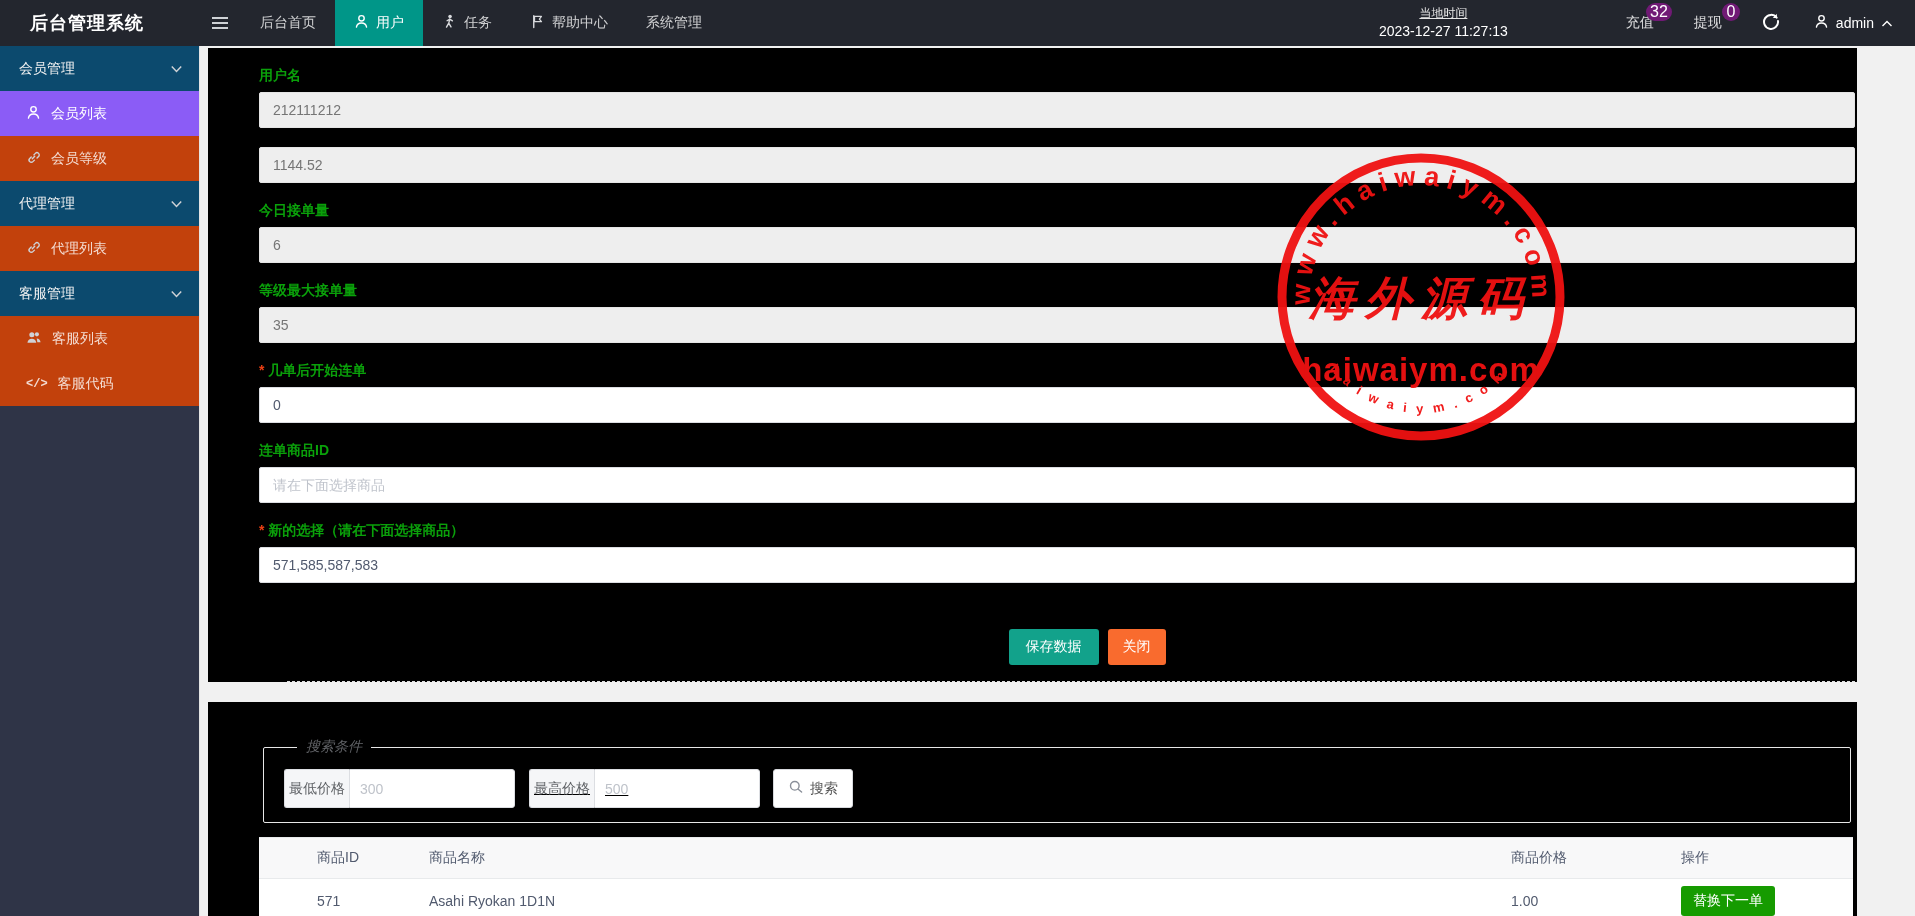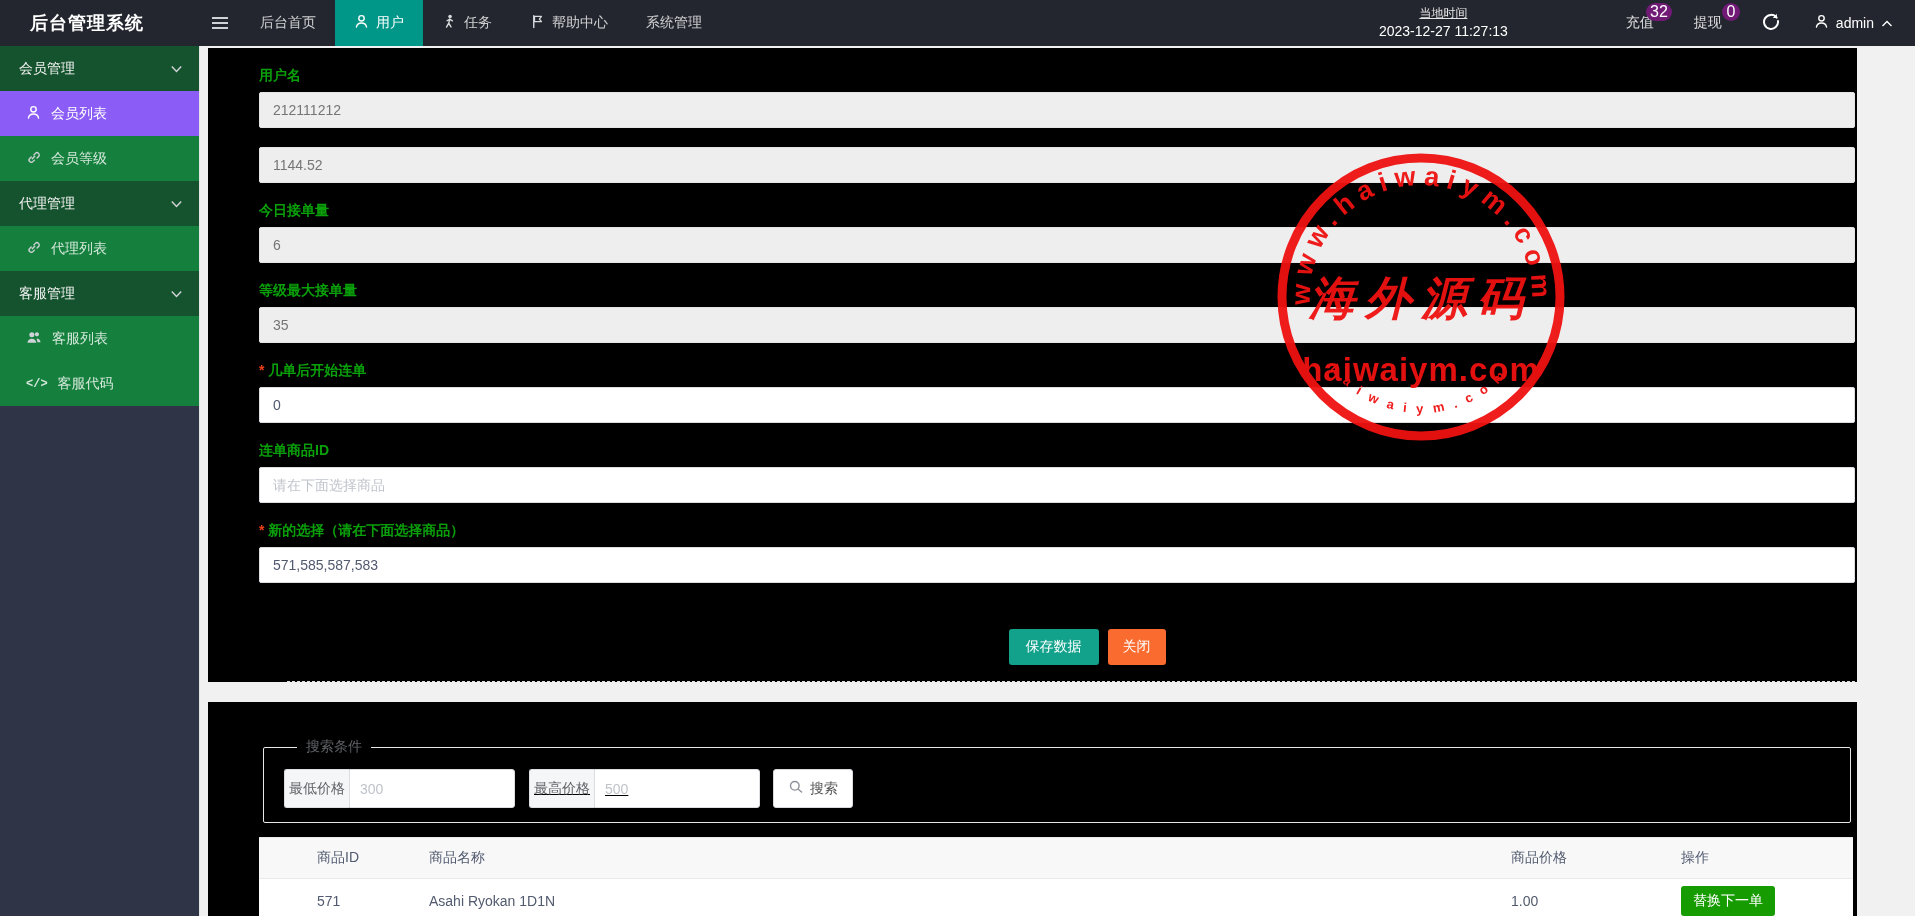--- a/index.html
+++ b/index.html
@@ -21,44 +21,44 @@
   .top-right{ margin-left:auto; display:flex; align-items:center; }
   .time-block{ text-align:center; line-height:1.4; margin-right:118px; }
   .time-label{ font-size:12px; color:#e6e6e6;text-decoration:underline; }
   .time-value{ font-size:14px; color:#fff; }
   .topbtn{ position:relative; font-size:14px; color:rgba(255,255,255,.85); margin-right:40px; cursor:pointer;}
   .badge{ position:absolute; top:-11px; right:-18px; min-width:18px; height:18px; padding:0 4px; background:#701a75; border-radius:9px; color:#fff; font-size:16px; line-height:18px; text-align:center;}
   .refresh{ margin-right:34px; cursor:pointer; display:flex; align-items:center;}
   .userbox{ display:flex; align-items:center; gap:7px; padding-right:22px; font-size:14px; color:#fff; cursor:pointer;}
   
   .sidebar{ position:absolute; left:0; top:46px; bottom:0; width:199px; background:#2f3447; z-index:2;}
-  .side-group-title{ height:45px; display:flex; align-items:center; padding:0 16px 0 19px; font-size:14px; color:#f2f2f2; background:#14532d; cursor:pointer;}
+  .side-group-title{ height:45px; display:flex; align-items:center; padding:0 16px 0 19px; font-size:14px; color:#f2f2f2; background:#0c4a6e; cursor:pointer;}
   .side-group-title .chev{ margin-left:auto; display:flex; }
-  .side-item{ height:45px; display:flex; align-items:center; gap:10px; padding:0 10px 0 26px; font-size:14px; color:rgba(255,255,255,.82); background:#15803d; cursor:pointer;}
+  .side-item{ height:45px; display:flex; align-items:center; gap:10px; padding:0 10px 0 26px; font-size:14px; color:rgba(255,255,255,.82); background:#c2410c; cursor:pointer;}
   .side-item.active{ background:#8b5cf6; color:#fff; }
   .side-item .code-glyph{ font-family:"Liberation Mono","DejaVu Sans Mono",monospace; font-size:12px; font-weight:bold; }
   
   .main{ position:absolute; left:199px; top:46px; right:0; bottom:0; background:#f1f1f1; padding:2px 58px 0 8px; overflow:hidden; border-left:1px solid #e4e4e4;}
   .card{ background:#000000; }
   .card1{ padding:19px 2px 0 51px; }
   .field{ margin-bottom:19px; }
   .flabel{ display:block; color:#0aa00a; font-size:14px; font-weight:bold; margin-bottom:7px; }
   .required .flabel::before{ content:"* "; color:#ed4014; font-weight:bold; }
   .field input{ width:100%; height:36px; border:1px solid #dcdee2; border-radius:2px; padding:0 13px; font-size:14px; color:#515a6e; background:#fff; outline:none;}
   .field input.disabled{ background:#eeeeee; border-color:#e4e4e4; color:#757575; }
   .field input::placeholder{ color:#c0c4cc; }
   .btn-row{ display:flex; justify-content:center; gap:9px; margin:46px 0 0 60px; }
   .btn{ height:36px; border:none; border-radius:3px; color:#fff; font-size:14px; cursor:pointer;}
   .btn-save{ background:#12a28b; padding:0 17px; }
   .btn-close{ background:#f96b2e; padding:0 15px; }
   .sep{ border-top:1px dashed #dcdcdc; margin:16px 0 0 28px; height:1px; }
   .gap{ height:20px; background:#f1f1f1; }
   .card2{ padding:36px 2px 0 51px; height:600px; }
   fieldset.searchset{ border:1px solid #e7e7e7; border-radius:2px; margin:0 4px; padding:13px 0 14px 20px; }
-  fieldset.searchset legend{ font-size:14px; color:#606266; padding:0 9px; margin-left:13px; }
+  fieldset.searchset legend{ font-size:14px; color:#606266; padding:0 9px; margin-left:13px;font-style:italic; }
   .search-row{ display:flex; align-items:center; }
   .igroup{ display:flex; }
   .igroup + .igroup{ margin-left:14px;text-decoration:underline; }
   .iaddon{ width:65px; height:39px; border:1px solid #dcdee2; border-right:none; background:#f5f6f8; display:flex; align-items:center; justify-content:center; font-size:14px; color:#5f6266; border-radius:3px 0 0 3px;}
   .igroup input{ width:166px; height:39px; border:1px solid #dcdee2; border-radius:0 3px 3px 0; padding:0 10px; font-size:14px; color:#333; outline:none;}
   .igroup input::placeholder{ color:#bfc3ca; }
   .search-btn{ margin-left:13px; height:39px; padding:0 14px; background:#fff; border:1px solid #d7d9dd; border-radius:3px; display:flex; align-items:center; gap:6px; font-size:14px; color:#555; cursor:pointer;}
   
   table.goods{ width:calc(100% - 2px); border-collapse:collapse; margin-top:14px; }
   table.goods th{ background:#f8f8f9; font-weight:normal; color:#515a6e; font-size:14px; text-align:left; height:41px; border-top:1px solid #e8eaec; border-bottom:1px solid #e8eaec; padding:0 8px;}

